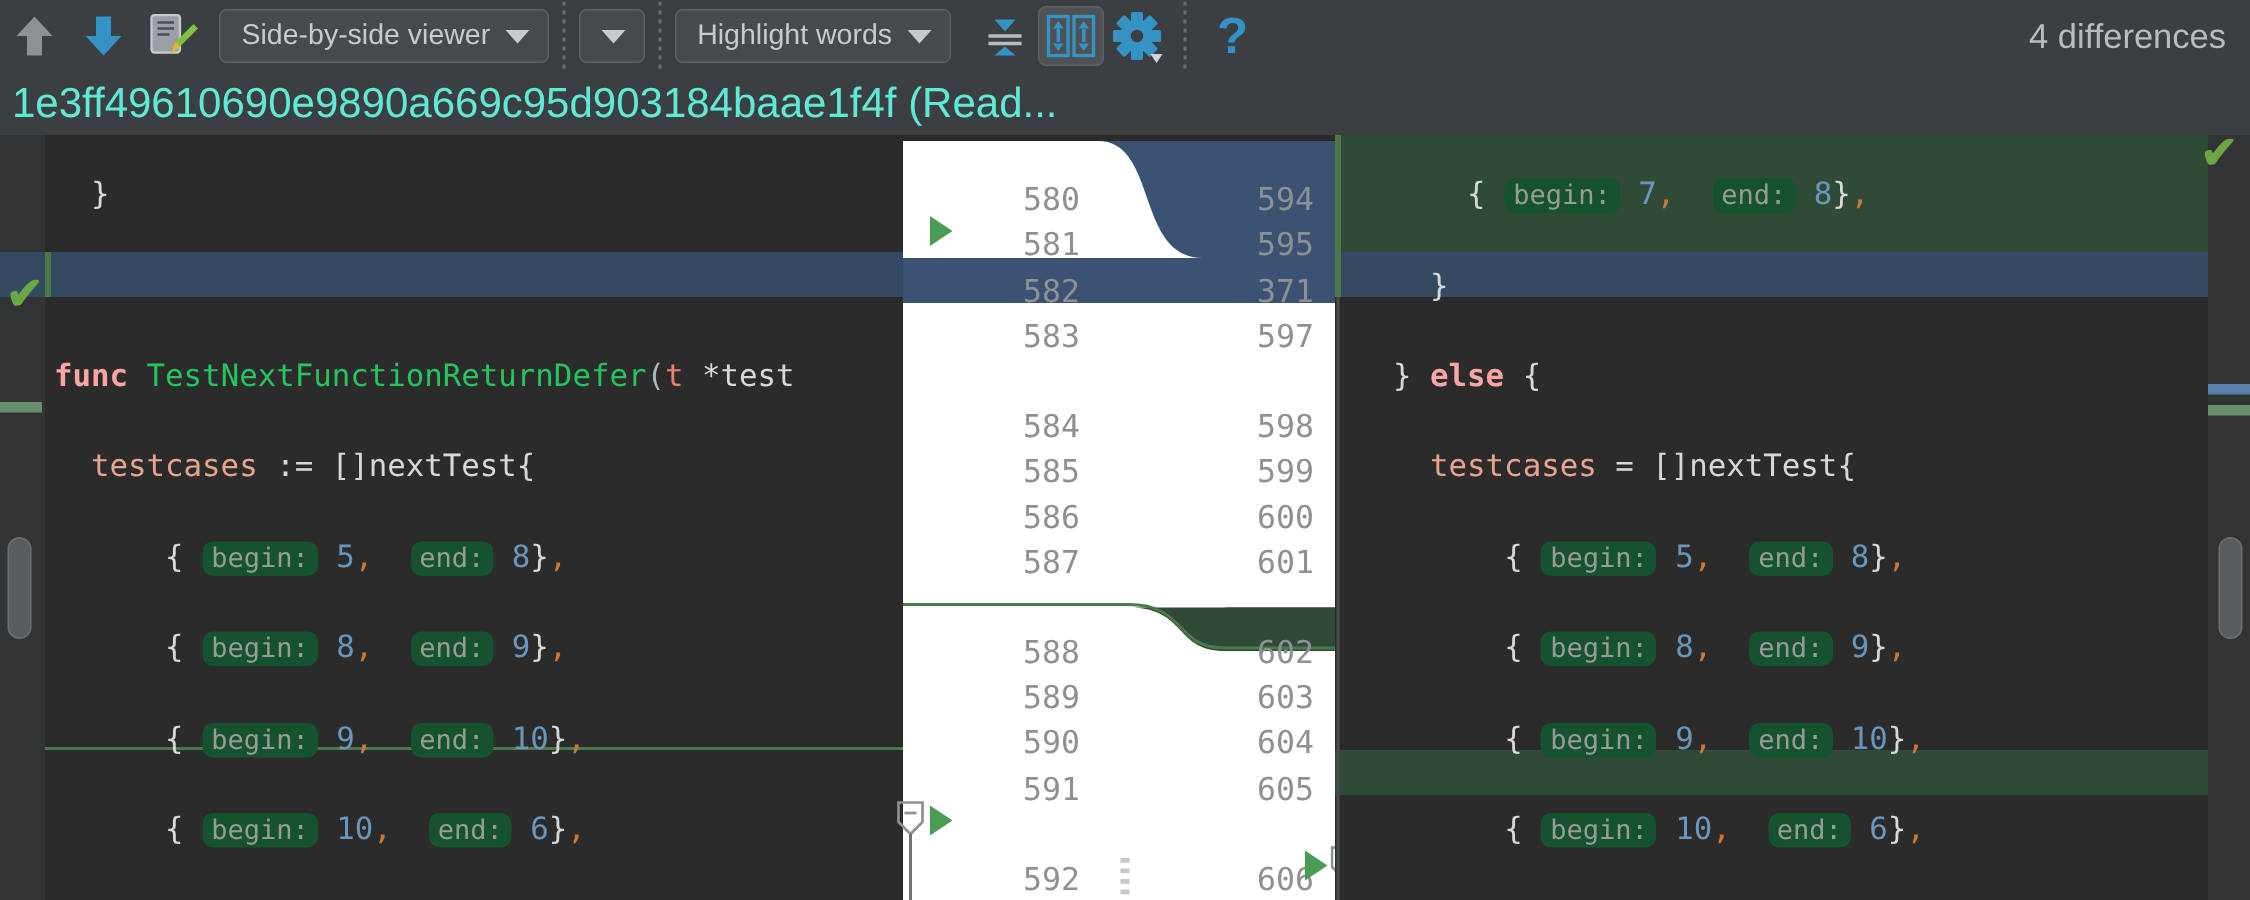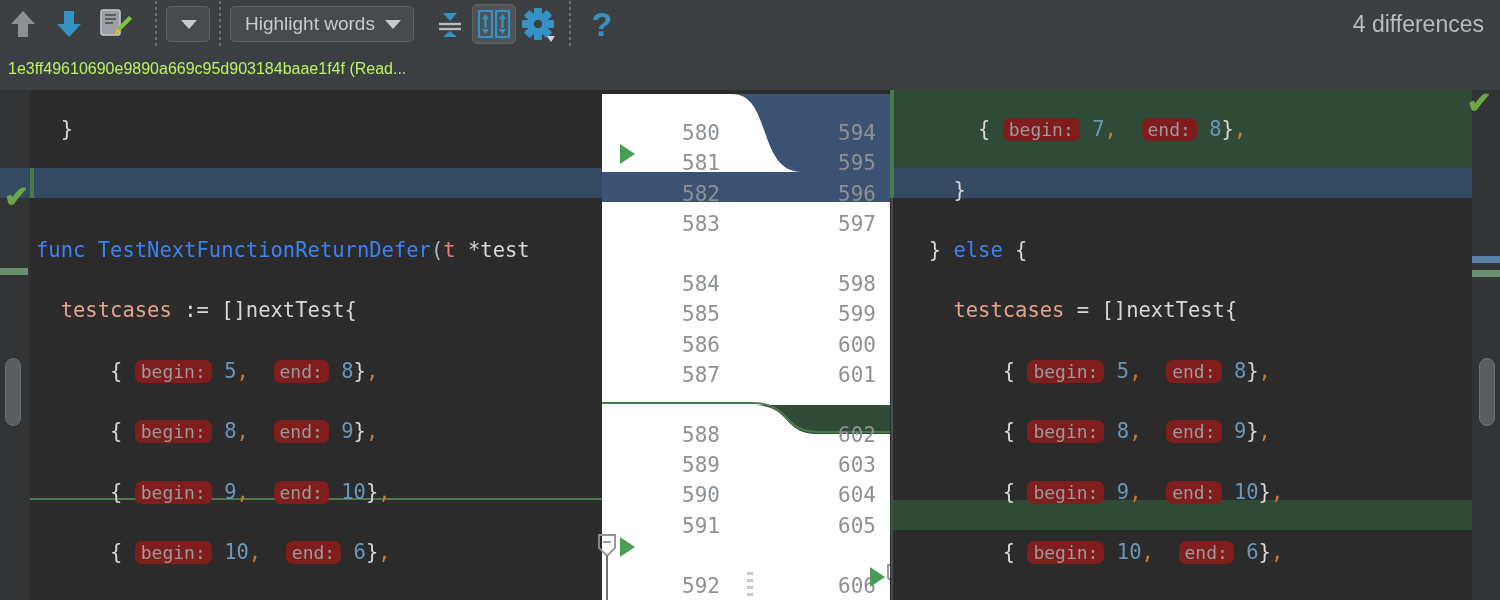--- a/index.html
+++ b/index.html
@@ -38,21 +38,21 @@
     margin-left:auto; margin-right:16px; color:#b9bcbe; font-size:23px; white-space:nowrap;
   }
 
   
   #fileheader{
     position:absolute; left:0; top:48px; width:1500px; height:42px;
     background:#3c3f41; display:flex;
   }
   .fh{
     flex:0 0 750px; display:flex; align-items:center; justify-content:center;
-    color:#bef264; font-size:16px; white-space:nowrap; overflow:hidden;
+    color:#5eead4; font-size:28px; white-space:nowrap; overflow:hidden;
   }
   .fh.left{ justify-content:flex-start; padding-left:8px; }
   .fh.right{ justify-content:flex-start; padding-left:40px;}
 
   
   #body{ position:absolute; left:0; top:90px; width:1500px; height:510px; background:#2b2b2b; }
 
   .pane{ position:absolute; top:0; height:510px; overflow:hidden; }
   #paneL{ left:0;   width:602px; background:#2b2b2b; }
   #gutter{ left:602px; width:288px; height:510px; position:absolute; top:4px; background:#ffffff; }
@@ -65,29 +65,29 @@
   .code{
     position:absolute; top:0; font-family:"DejaVu Sans Mono", monospace;
     font-size:20.5px; line-height:30.2px; white-space:pre; color:#a9b7c6;
   }
   #codeL{ left:36px; top:-6px; }
   #codeR{ left:14px; top:-6px; }
 
   .ln{ height:30.2px; }
 
   
-  .kw   { color:#3b82f6; font-weight:normal; }
-  .fn   { color:#3b82f6; }
+  .kw   { color:#fca5a5; font-weight:bold; }
+  .fn   { color:#22c55e; }
   .num  { color:#6897bb; }
   .punc { color:#a9b7c6; }
   .comma{ color:#cc7832; }
   .recv { color:#e8826e; }
   .var  { color:#e8a48c; }
   .param{
-    color:#9a9a9a; background:#7f1d1d; border-radius:7px; padding:1px 6px; font-size:18px;
+    color:#9a9a9a; background:#14532d; border-radius:7px; padding:1px 6px; font-size:18px;
   }
   .white{ color:#d8d8d8; }
 
   
   .gnum{
     position:absolute; font-family:"DejaVu Sans Mono", monospace;
     font-size:21px; line-height:30.2px; color:#8d9194; white-space:pre; text-align:right;
   }
   #gnumL{ left:36px; top:-6px; width:82px; }
   #gnumR{ left:192px; top:-6px; width:82px; }
@@ -139,20 +139,24 @@
       <line x1="7" y1="7" x2="18" y2="7" stroke="#4a4d4f" stroke-width="1.6"></line>
       <line x1="7" y1="11" x2="18" y2="11" stroke="#4a4d4f" stroke-width="1.6"></line>
       <line x1="7" y1="15" x2="15" y2="15" stroke="#4a4d4f" stroke-width="1.6"></line>
       <polygon points="16,28 19,20 31,8 34,11 22,23" fill="#7cc242"></polygon>
       <polygon points="16,28 19,20 22,23" fill="#f0b429"></polygon>
     </svg>
   </div>
 
   <div style="width:8px"></div>
 
+  <div class="combo">
+    <span>Side-by-side viewer</span>
+    <span class="caret"></span>
+  </div>
 
   <div class="vsep"></div>
 
   <div class="combo">
     <span class="caret"></span>
   </div>
 
   <div class="vsep"></div>
 
   <div class="combo">
@@ -262,21 +266,21 @@
 
     <div class="gnum" id="gnumL">
 <div class="ln">580</div><div class="ln">581</div><div class="ln">582</div><div class="ln">583</div>
 <div class="ln">584</div><div class="ln">585</div><div class="ln">586</div><div class="ln">587</div>
 <div class="ln">588</div><div class="ln">589</div><div class="ln">590</div><div class="ln">591</div>
 <div class="ln">592</div><div class="ln">593</div>
 
     </div>
 
     <div class="gnum" id="gnumR">
-<div class="ln">594</div><div class="ln">595</div><div class="ln">596</div><div class="ln">597</div>
+<div class="ln">594</div><div class="ln">595</div><div class="ln">371</div><div class="ln">597</div>
 <div class="ln">598</div><div class="ln">599</div><div class="ln">600</div><div class="ln">601</div>
 <div class="ln">602</div><div class="ln">603</div><div class="ln">604</div><div class="ln">605</div>
 <div class="ln">606</div><div class="ln">607</div>
 
     </div>
 
     <div class="tri" style="left:18px;top:50px;"></div>
     <div class="tri" style="left:18px;top:443px;"></div>
     <div class="tri" style="left:268px;top:473px;"></div>
 

